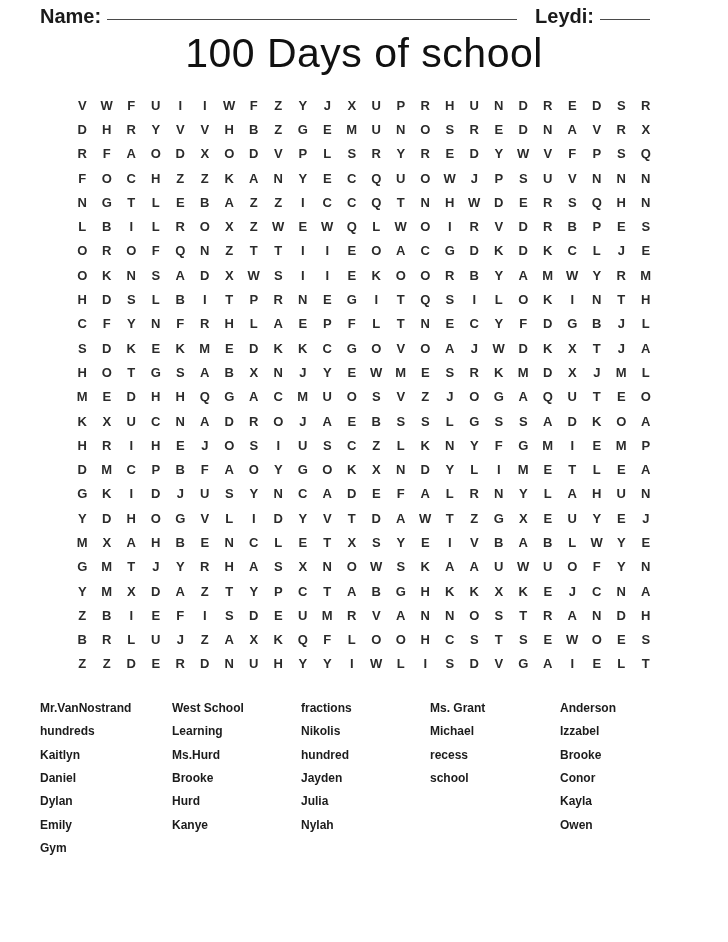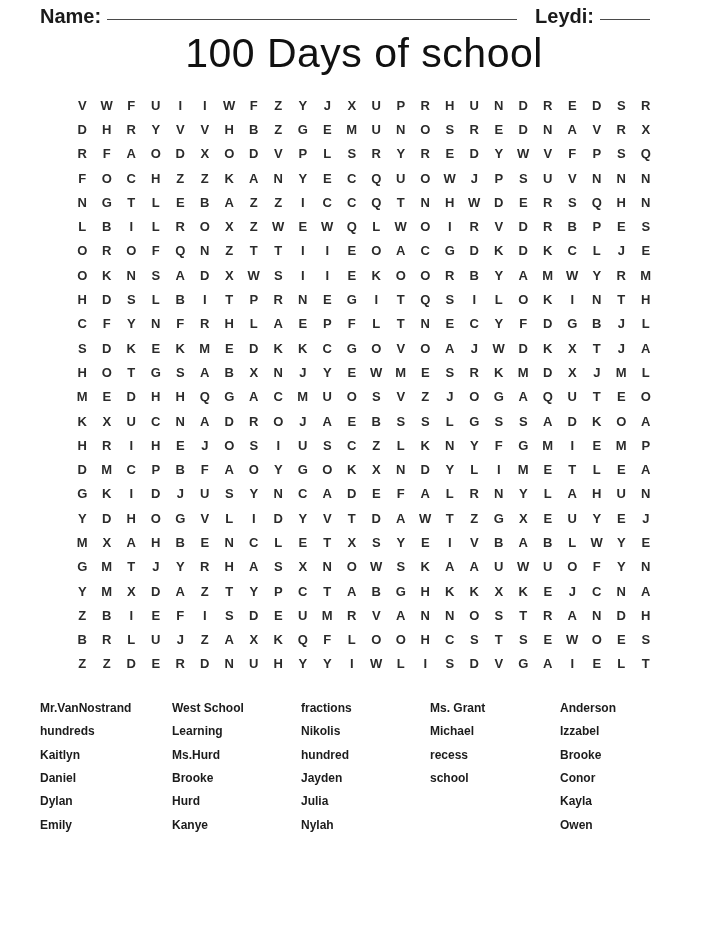--- a/index.html
+++ b/index.html
@@ -654,20 +654,21 @@
     </div>
 
   <div class="words">
       <div>
         <div class="word">Mr.VanNostrand</div>
         <div class="word">hundreds</div>
         <div class="word">Kaitlyn</div>
         <div class="word">Daniel</div>
         <div class="word">Dylan</div>
         <div class="word">Emily</div>
+        <div class="word">Gym</div>
       </div>
       <div>
         <div class="word">West School</div>
         <div class="word">Learning</div>
         <div class="word">Ms.Hurd</div>
         <div class="word">Brooke</div>
         <div class="word">Hurd</div>
         <div class="word">Kanye</div>
       </div>
       <div>

